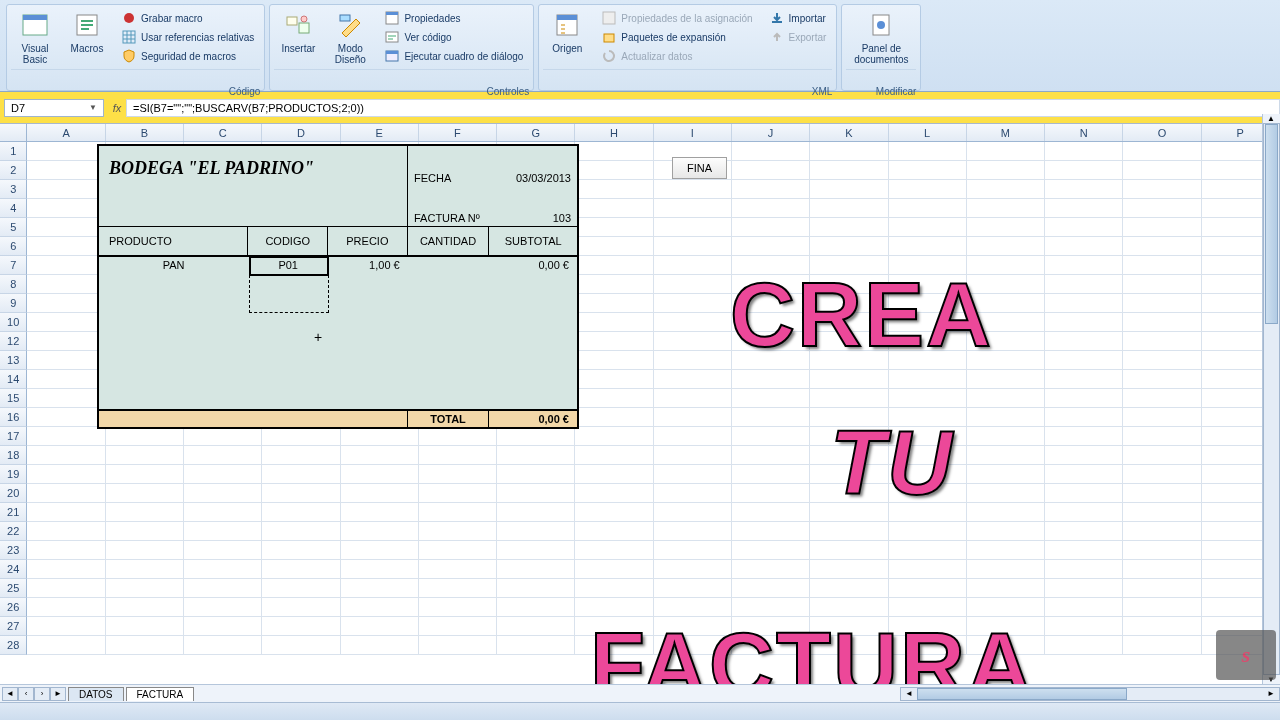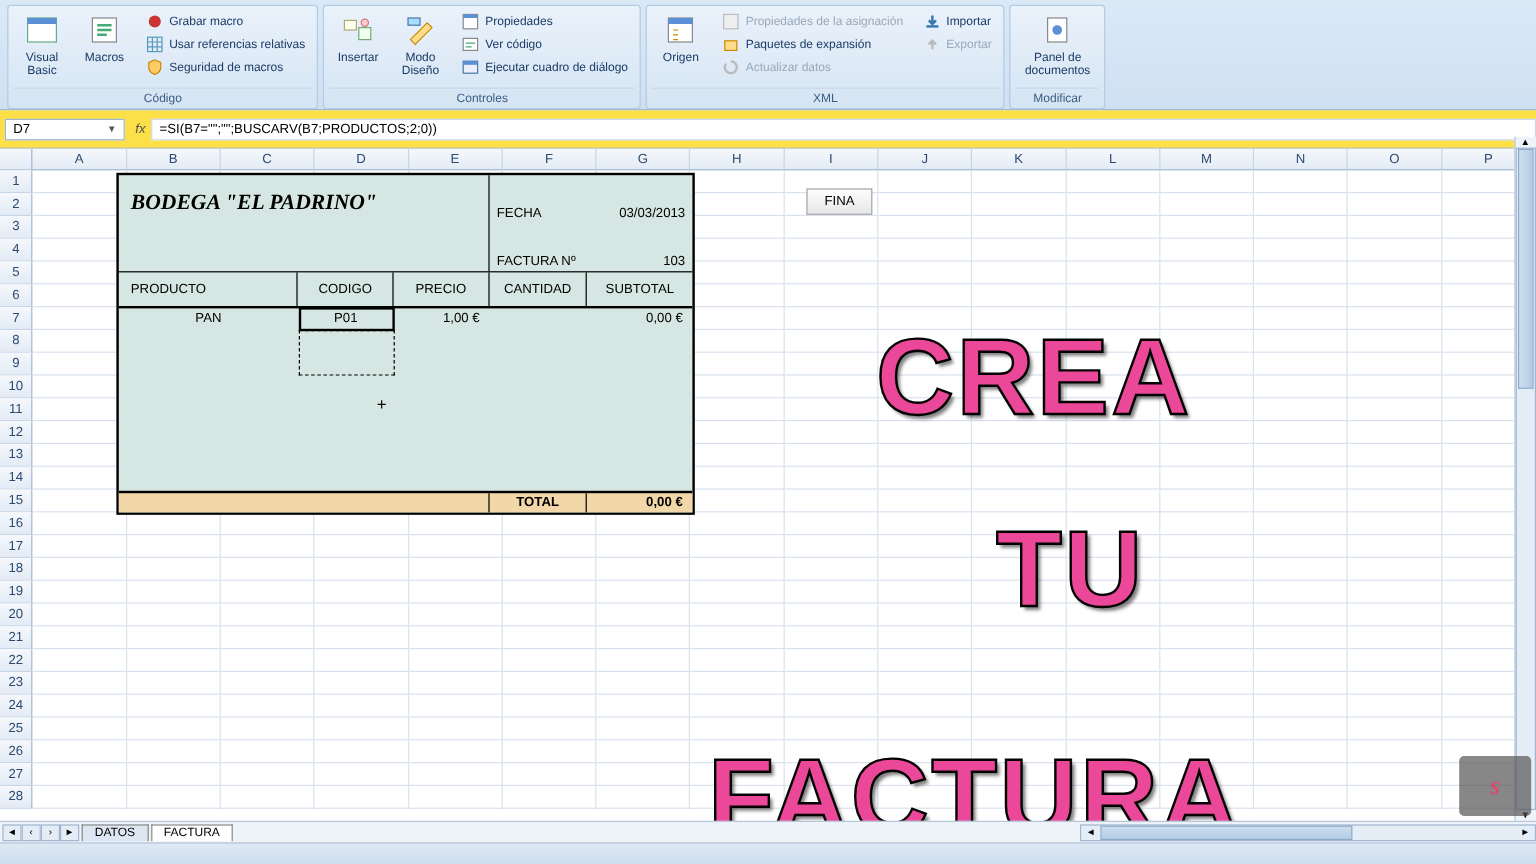--- a/index.html
+++ b/index.html
@@ -2,21 +2,21 @@
 <html><head>
 <meta charset="utf-8">
 <style>
   * { box-sizing: border-box; margin: 0; padding: 0; }
   body { font-family: "Segoe UI", Tahoma, sans-serif; font-size: 11px; background: #fff; overflow: hidden; width: 1280px; height: 720px; position: relative; }
 
   
   .ribbon { background: linear-gradient(#dbe9f7, #cfe0f2); border-bottom: 1px solid #8ba8c9; height: 92px; display: flex; align-items: stretch; padding: 4px 6px 0; gap: 4px; }
   .ribbon-group { background: linear-gradient(#eaf2fb, #d5e4f3); border: 1px solid #b4cbe4; border-radius: 3px; display: flex; flex-direction: column; padding: 2px 4px 0; }
   .group-body { display: flex; align-items: flex-start; gap: 4px; flex: 1; }
-  .group-label { text-align: center; color: #3b5e85; font-size: 10px; padding: 3px 0 2px; border-top: 1px solid #c5d7ea; margin-top: 2px; }
+  .group-label { text-align: right; color: #3b5e85; font-size: 10px; padding: 16px 0 2px; border-top: 1px solid #c5d7ea; margin-top: 2px; }
   .big-btn { display: flex; flex-direction: column; align-items: center; justify-content: flex-start; width: 48px; padding: 2px; cursor: pointer; border-radius: 2px; }
   .big-btn .icon { width: 32px; height: 32px; display: flex; align-items: center; justify-content: center; }
   .big-btn .lbl { font-size: 10px; color: #1a3b66; text-align: center; line-height: 1.1; margin-top: 2px; }
   .small-list { display: flex; flex-direction: column; gap: 1px; padding: 2px; }
   .small-btn { display: flex; align-items: center; gap: 4px; padding: 1px 4px; cursor: pointer; border-radius: 2px; white-space: nowrap; }
   .small-btn .icon { width: 16px; height: 16px; display: flex; align-items: center; justify-content: center; }
   .small-btn .lbl { font-size: 10px; color: #1a3b66; }
   .disabled .lbl { color: #9aa8b8; }
 
   
@@ -62,21 +62,21 @@
   .fill-cursor { position: absolute; left: 215px; top: 72px; font-size: 14px; color: #000; }
   .inv-total { display: flex; background: #f2d7a8; border-top: 2px solid #000; }
   .inv-total .lab { margin-left: auto; width: 82px; text-align: center; font-weight: bold; padding: 2px; border-left: 1px solid #000; border-right: 1px solid #000; }
   .inv-total .val { width: 88px; text-align: right; padding: 2px 8px 2px 2px; font-weight: bold; }
 
   .fina-btn { position: absolute; left: 672px; top: 33px; background: linear-gradient(#fdfdfd,#e7e7e7); border: 1px solid #a0a0a0; padding: 4px 14px; font-size: 11px; cursor: pointer; }
 
   
   .overlay-text { position: absolute; font: 900 90px "Arial Black", Arial, sans-serif; color: #ec4899; -webkit-text-stroke: 2px #000; text-shadow: 3px 3px 3px rgba(0,0,0,0.5); letter-spacing: 2px; }
   .ot1 { left: 730px; top: 140px; }
-  .ot2 { left: 830px; top: 300px; }
+  .ot2 { left: 830px; top: 288px; font-style: italic; }
   .ot3 { left: 590px; top: 490px; }
 
   
   .hscroll { position: absolute; bottom: 18px; left: 0; right: 0; height: 18px; background: #eef3fa; border-top: 1px solid #b5c6db; display: flex; align-items: center; }
   .tab-nav { display: flex; gap: 0; margin-left: 2px; }
   .tab-nav span { width: 16px; height: 14px; border: 1px solid #a2b6cf; background: #e4ecf6; text-align: center; font-size: 8px; line-height: 12px; cursor: pointer; }
   .sheet-tab { background: #fff; border: 1px solid #888; border-bottom: none; padding: 1px 10px; font-size: 10px; margin-left: 2px; cursor: pointer; }
   .sheet-tab.inactive { background: #dce7f3; }
   .hs-space { flex: 1; }
   .scroll-track { height: 14px; background: #e4ecf6; border: 1px solid #a2b6cf; display: flex; align-items: center; }
@@ -493,39 +493,20 @@
         <div class="cell"></div>
         <div class="cell"></div>
         <div class="cell"></div>
         <div class="cell"></div>
         <div class="cell"></div>
         <div class="cell"></div>
         <div class="cell"></div>
         <div class="cell"></div>
       </div>
       <div class="row">
-        <div class="rh">11</div>
-        <div class="cell"></div>
-        <div class="cell"></div>
-        <div class="cell"></div>
-        <div class="cell"></div>
-        <div class="cell"></div>
-        <div class="cell"></div>
-        <div class="cell"></div>
-        <div class="cell"></div>
-        <div class="cell"></div>
-        <div class="cell"></div>
-        <div class="cell"></div>
-        <div class="cell"></div>
-        <div class="cell"></div>
-        <div class="cell"></div>
-        <div class="cell"></div>
-        <div class="cell"></div>
-      </div>
-      <div class="row">
         <div class="rh">12</div>
         <div class="cell"></div>
         <div class="cell"></div>
         <div class="cell"></div>
         <div class="cell"></div>
         <div class="cell"></div>
         <div class="cell"></div>
         <div class="cell"></div>
         <div class="cell"></div>
         <div class="cell"></div>

